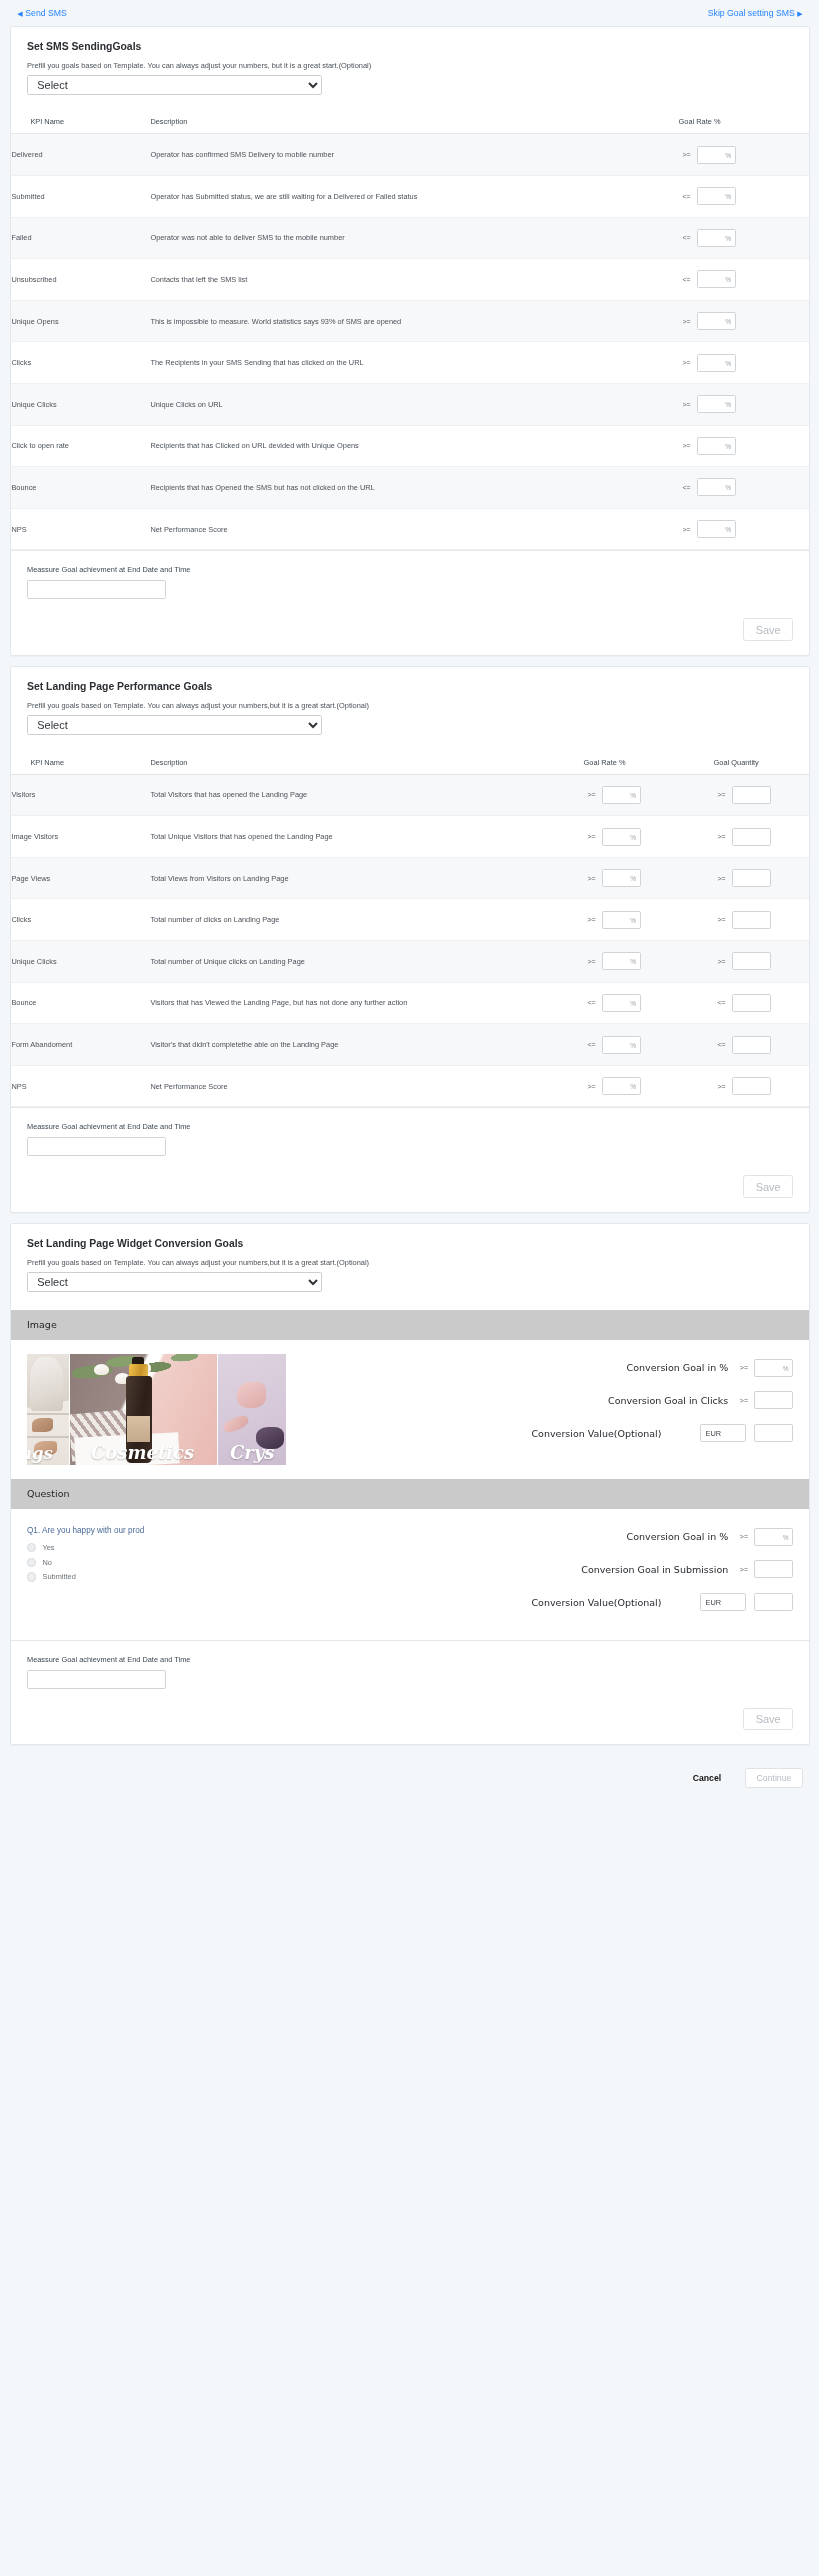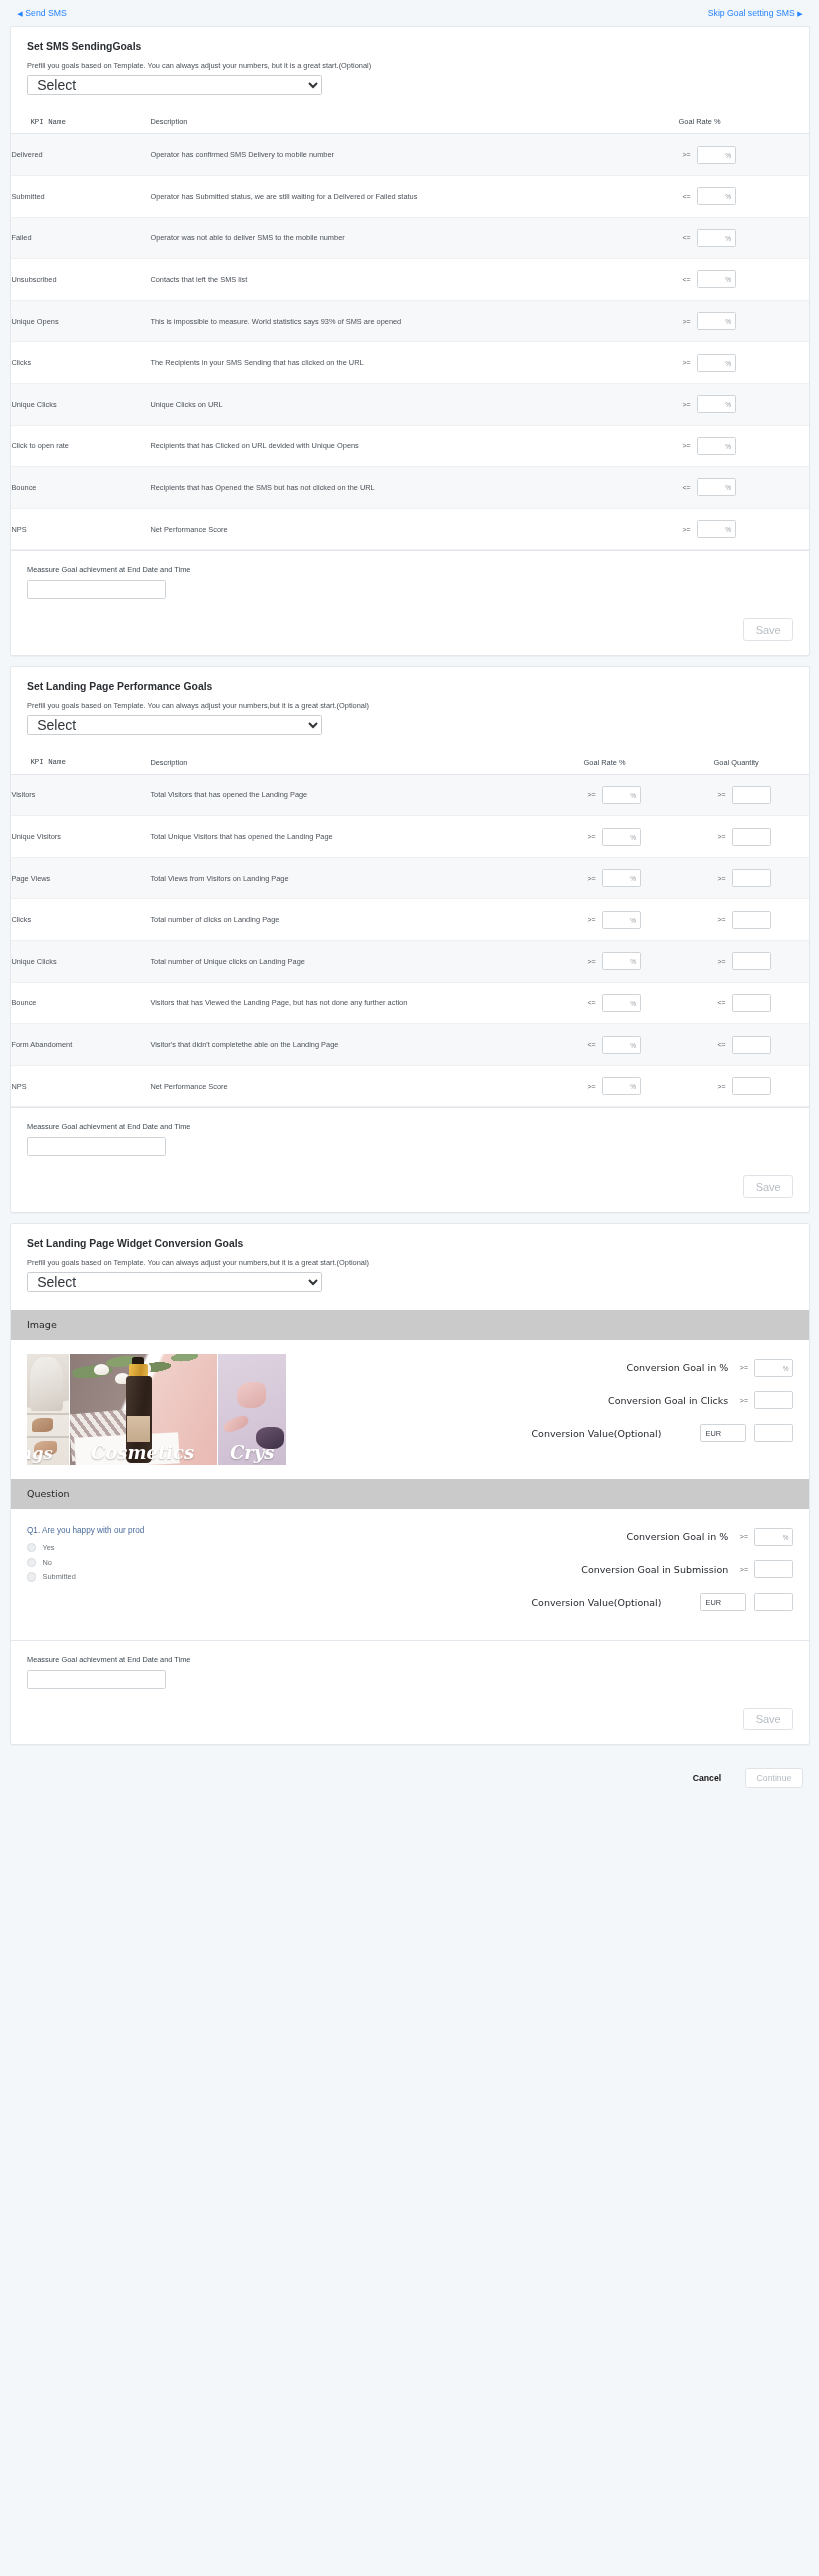--- a/index.html
+++ b/index.html
@@ -50,21 +50,21 @@
   }
   .card-sub {
     font-size: 7.4px;
     color: #4a5057;
     padding: 0 15.6px 5.2px 15.6px;
   }
   .select-wrap { padding: 0 15.6px 17.3px 15.6px; }
   select.template-select {
     width: 295px;
     height: 20px;
-    font-size: 14px;
+    font-size: 11px;
     font-family: "Liberation Sans", sans-serif;
     color: #30353a;
     border: 0.9px solid #c9ced3;
     border-radius: 1.7px;
     background: #fff;
     padding: 0 5.2px;
   }
 
   
   table.kpi {
@@ -73,21 +73,21 @@
     font-size: 7.4px;
   }
   table.kpi thead th {
     font-weight: normal;
     color: #3d4852;
     text-align: left;
     padding: 5.2px 0 7px 0;
     border-bottom: 0.9px solid #e3e6ea;
     font-size: 7.4px;
   }
-  th.c-kpi   { width: 139px; padding-left: 19px !important; font-family: Liberation Mono, monospace; }
+  th.c-kpi   { width: 139px; padding-left: 19px !important; }
   th.c-desc  { width: auto; margin-top: 12px; }
   th.c-rate  { width: 130px; text-align: left !important; }
   th.c-qty   { width: 95px; text-align: left !important; }
 
   table.kpi tbody tr { border-bottom: 0.9px solid #eef0f2; }
   table.kpi tbody tr.alt { background: #f7f8f9; }
   table.kpi tbody td {
     padding: 11.3px 0;
     color: #4a5159;
     vertical-align: middle;
@@ -555,21 +555,21 @@
             </div>
           </td>
           <td>
             <div class="goalcell">
               <span class="op">&gt;=</span>
               <div class="inp"><input type="text" value="" style=""></div>
             </div>
           </td>
         </tr>
         <tr class="">
-          <td class="kpi-name">Unique Visitors</td>
+          <td class="kpi-name">Image Visitors</td>
           <td class="kpi-desc">Total Unique Visitors that has opened the Landing Page</td>
           <td>
             <div class="goalcell">
               <span class="op">&gt;=</span>
               <div class="inp"><input type="text" value="" style=""><span class="pct">%</span></div>
             </div>
           </td>
           <td>
             <div class="goalcell">
               <span class="op">&gt;=</span>

